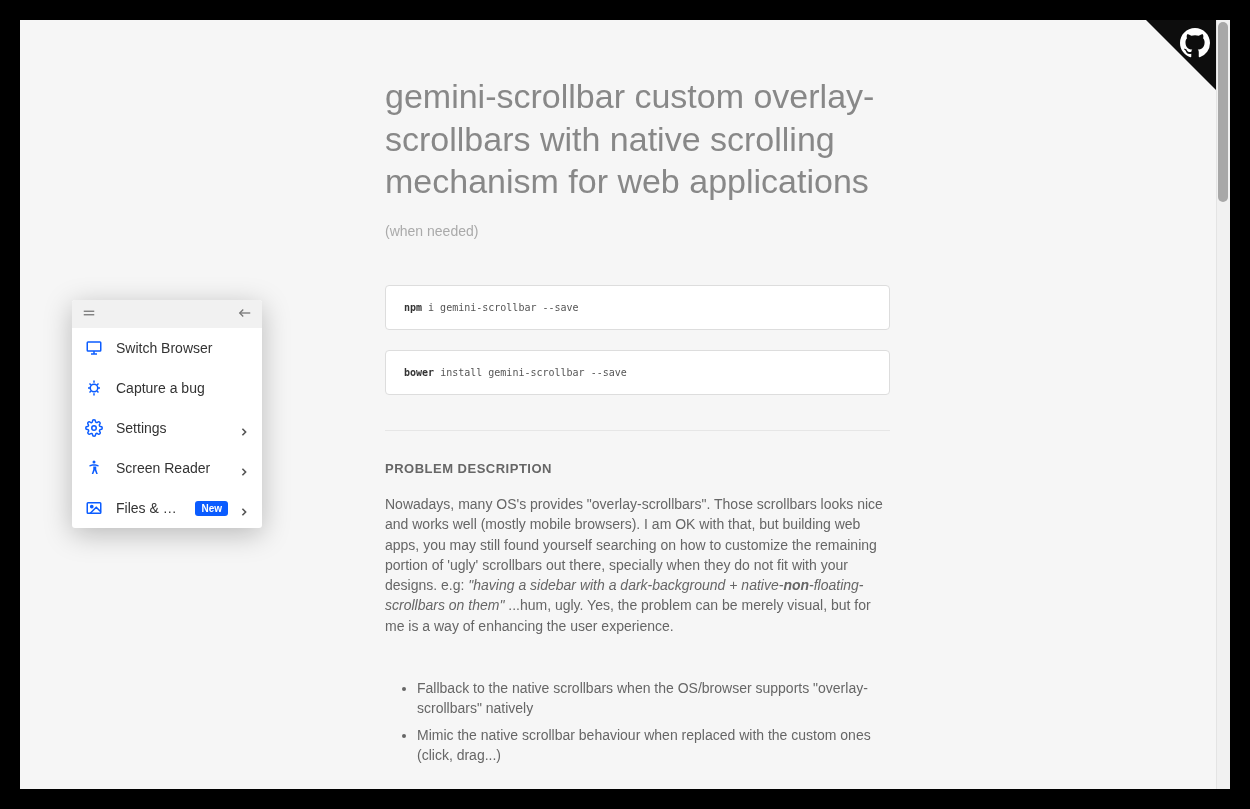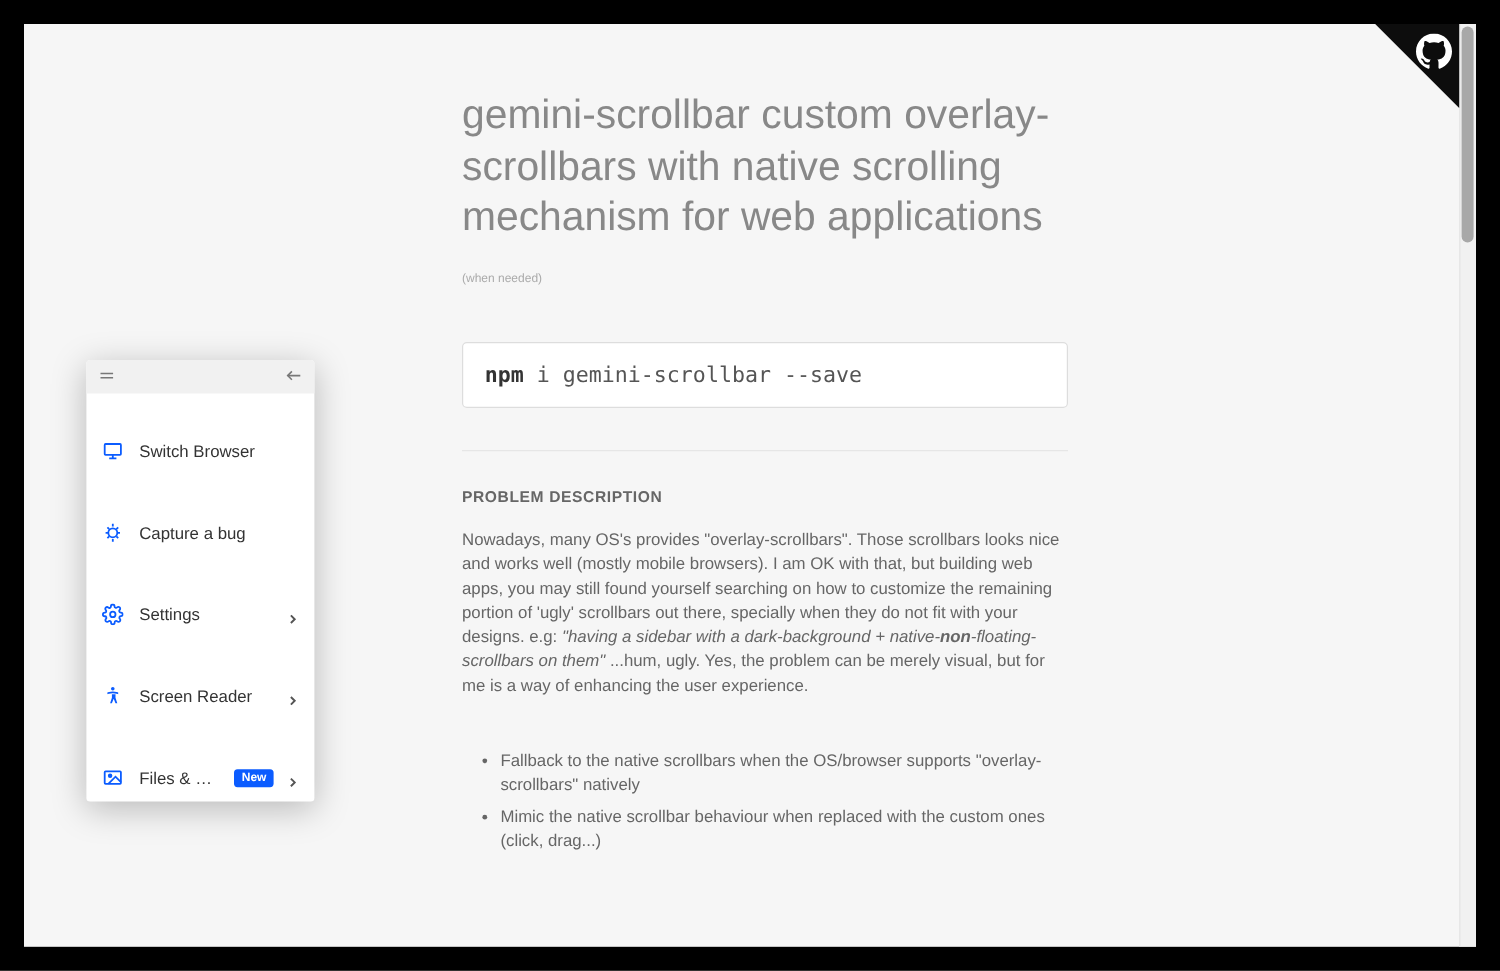--- a/index.html
+++ b/index.html
@@ -65,30 +65,30 @@
     color: #666;
   }
   h1 {
     font-size: 34px;
     font-weight: 400;
     color: #888;
     line-height: 1.25;
     margin-bottom: 40px;
   }
   h1 .sub {
-    font-size: 10px;
+    font-size: 14px;
     color: #aaa;
   }
   .codebox {
     border: 1px solid #ddd;
     border-radius: 4px;
     background: #fff;
     padding: 16px 18px;
     font-family: ui-monospace, SFMono-Regular, Menlo, Consolas, monospace;
-    font-size: 18px;
+    font-size: 10px;
     color: #555;
     margin-bottom: 20px;
     white-space: pre;
   }
   .codebox .kw { font-weight: 700; color: #333; }
   hr.sep {
     border: 0;
     border-top: 1px solid #e6e6e6;
     margin: 35px 0 30px;
   }
@@ -139,21 +139,20 @@
     color: #777;
   }
   .panel-header svg { width: 14px; height: 14px; stroke:#777; stroke-width:1.5; fill:none; }
   .panel-item {
     display: flex;
     align-items: center;
     height: 40px;
     padding: 0 12px;
     cursor: pointer;
     gap: 12px;
-    margin-top: 28px;
   }
   .panel-item .icon {
     width: 20px;
     height: 20px;
     display: flex;
     align-items: center;
     justify-content: center;
     flex-shrink: 0;
   }
   .panel-item .icon svg { width: 18px; height: 18px; }
@@ -188,20 +187,21 @@
   </div>
 
   <div class="content">
     <h1>
       <span>gemini-scrollbar custom overlay-scrollbars with native scrolling mechanism for web applications</span>
       <span class="sub">(when needed)</span>
     </h1>
 
     <div class="codebox"><span class="kw">npm</span><span> i gemini-scrollbar --save</span></div>
 
+    <div class="codebox"><span class="kw">bower</span><span> install gemini-scrollbar --save</span></div>
 
     <hr class="sep">
 
     <h2 class="section">PROBLEM DESCRIPTION</h2>
     <p class="body">
       <span>Nowadays, many OS's provides "overlay-scrollbars". Those scrollbars looks nice and works well (mostly mobile browsers). I am OK with that, but building web apps, you may still found yourself searching on how to customize the remaining portion of 'ugly' scrollbars out there, specially when they do not fit with your designs. e.g: </span><span class="it">"having a sidebar with a dark-background + native-</span><span class="it b">non</span><span class="it">-floating-scrollbars on them"</span><span> ...hum, ugly. Yes, the problem can be merely visual, but for me is a way of enhancing the user experience.</span>
     </p>
 
     <ul class="body">
       <li>Fallback to the native scrollbars when the OS/browser supports "overlay-scrollbars" natively</li>

